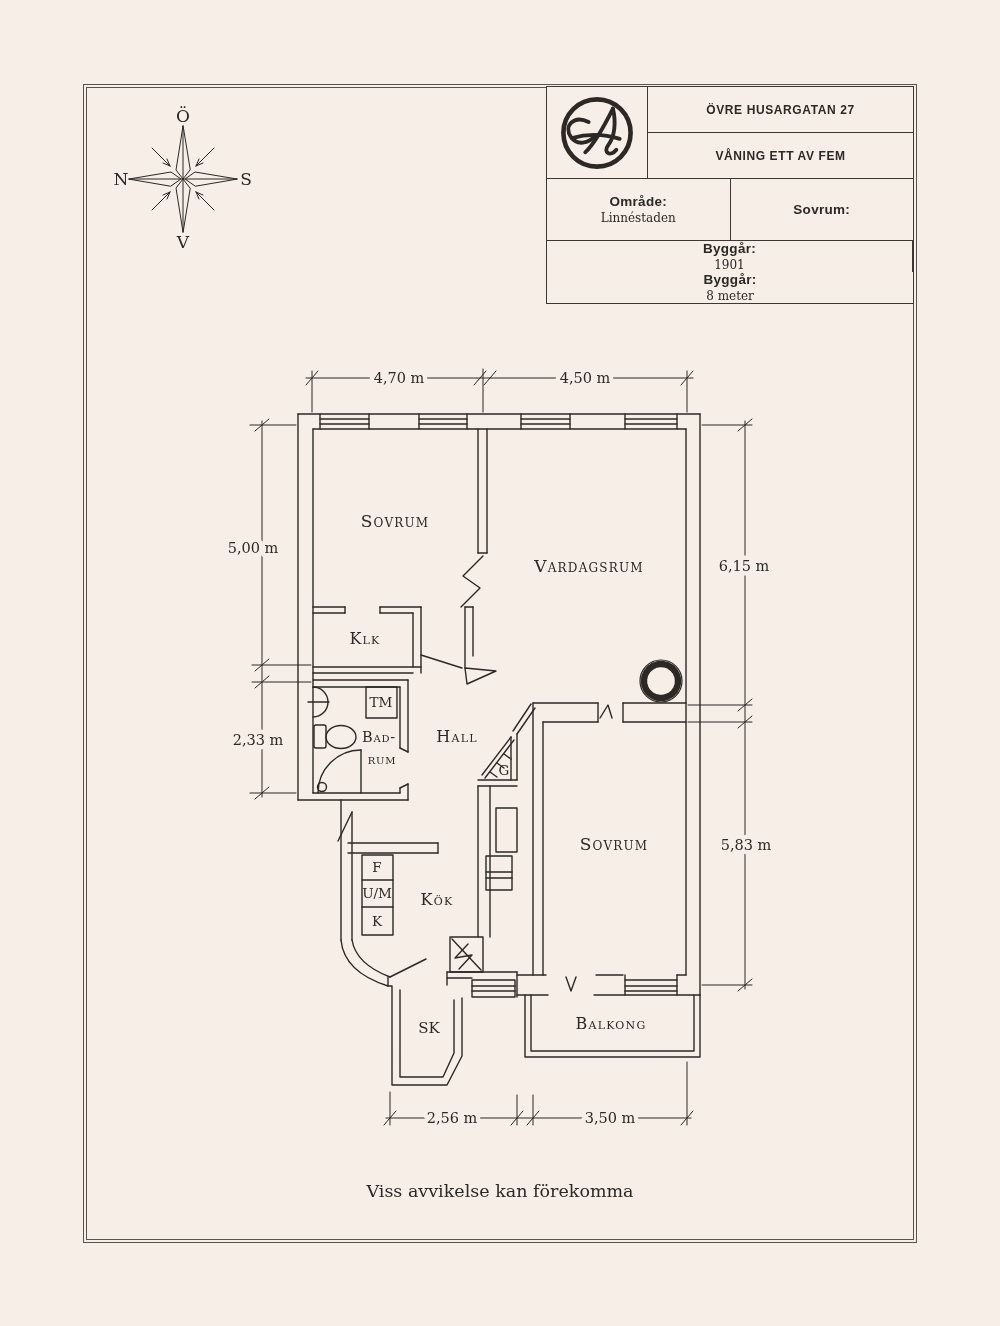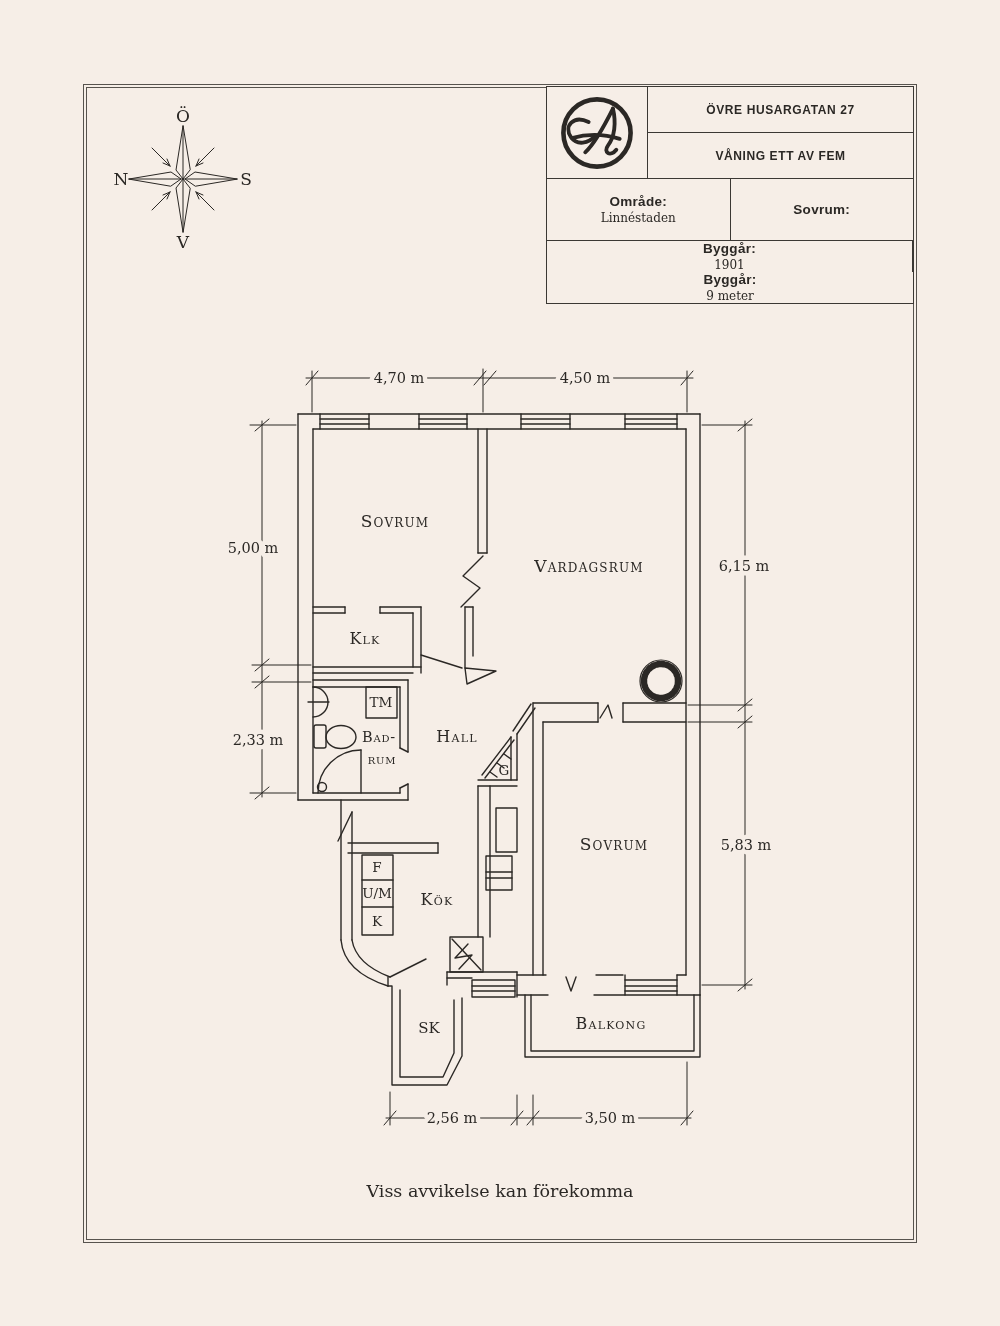--- a/index.html
+++ b/index.html
@@ -94,21 +94,21 @@
       <div class="ib-label">Sovrum:</div>
     </div>
   </div>
   <div class="ib-row">
     <div class="ib-cell">
       <div class="ib-label">Byggår:</div>
       <div class="ib-value">1901</div>
     </div>
     <div class="ib-cell">
       <div class="ib-label">Byggår:</div>
-      <div class="ib-value">9 meter</div>
+      <div class="ib-value">8 meter</div>
     </div>
   </div>
 </div>
 
 <svg class="plan-svg" width="1000" height="1326" viewBox="0 0 1000 1326">
 
   <g>
     <g class="thin">
       <line x1="183" y1="126" x2="183" y2="232"></line>
       <line x1="129" y1="179" x2="237" y2="179"></line>

